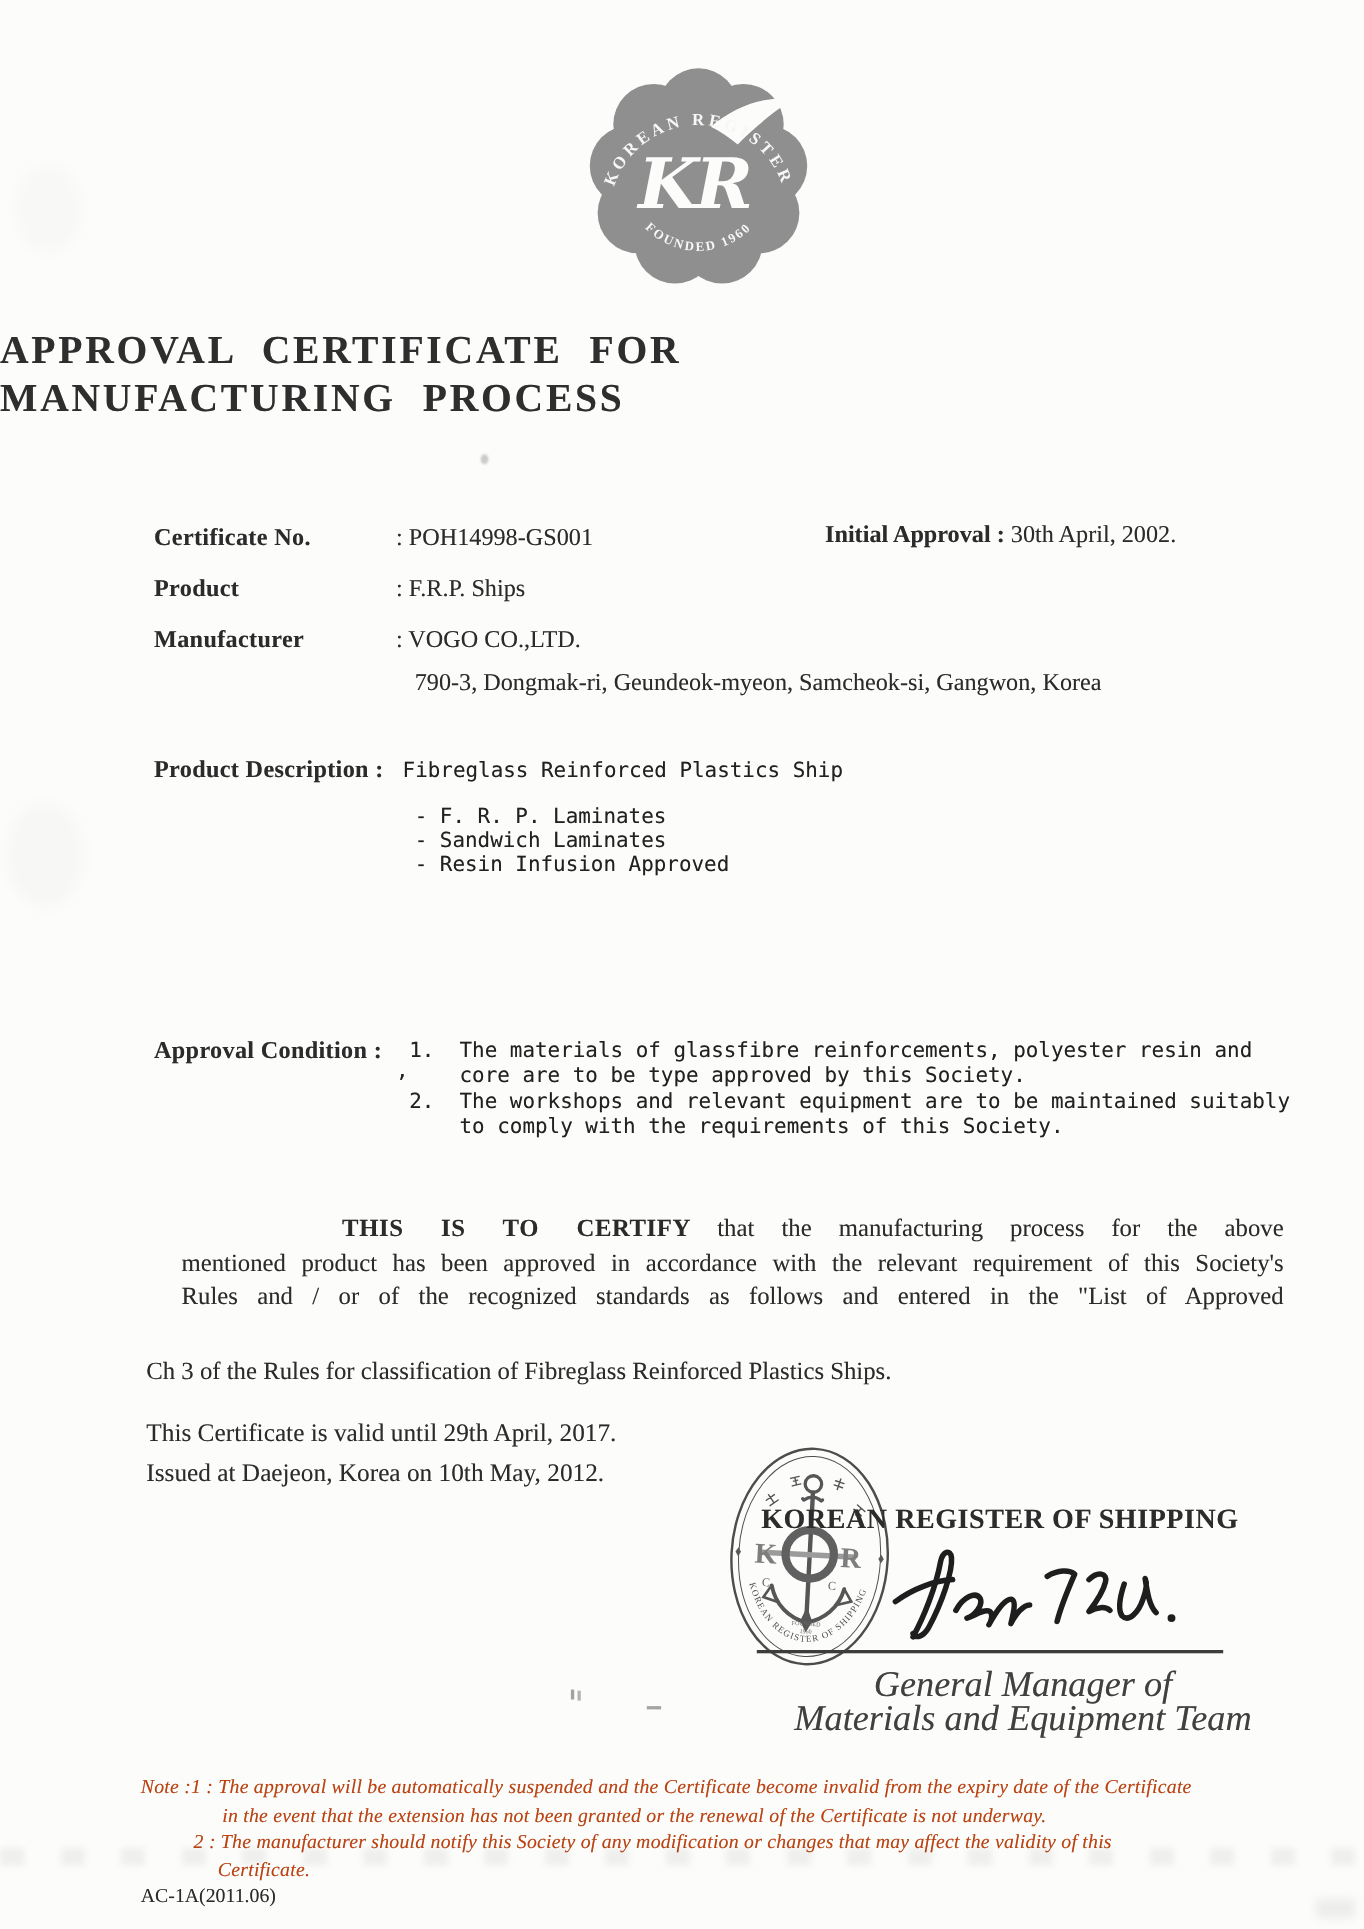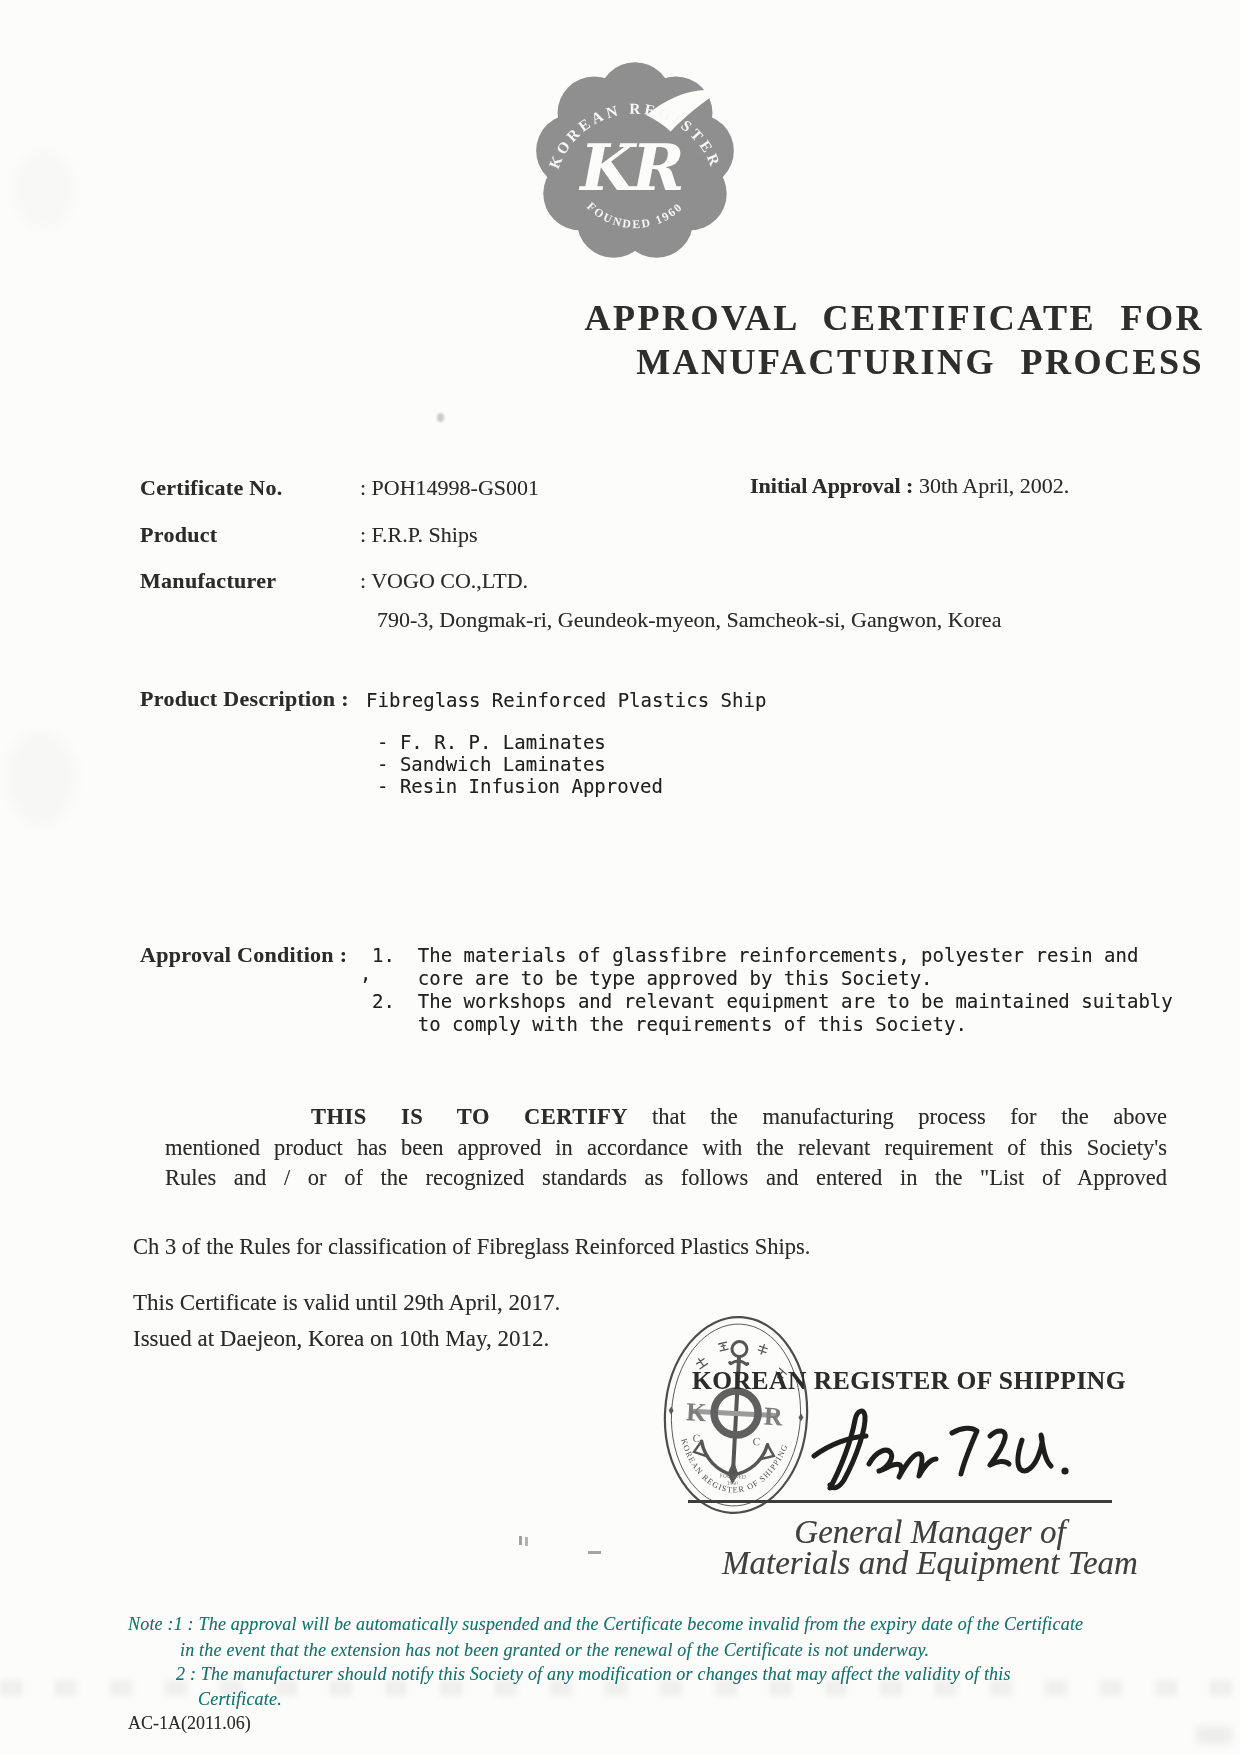--- a/index.html
+++ b/index.html
@@ -3,31 +3,31 @@
 <meta charset="utf-8">
 <style>
   html,body{margin:0;padding:0;background:#e8e8e8;}
   .page{position:relative;width:1240px;height:1754px;background:#fcfcfb;overflow:hidden;
         font-family:"Liberation Serif",serif;}
   .abs{position:absolute;}
   .serif{font-family:"Liberation Serif",serif;color:#2b2b2b;text-shadow:0 0 .5px rgba(40,40,40,.35);}
   .b{font-weight:bold;}
   .mono{font-family:"DejaVu Sans Mono",monospace;color:#212121;white-space:pre;
         text-shadow:0 0 .4px rgba(30,30,30,.35);}
-  .title-line{left:0;width:1204px;text-align:right;font-weight:bold;font-size:36px;
+  .title-line{left:0;width:1204px;text-align:left;font-weight:bold;font-size:36px;
         letter-spacing:2.5px;word-spacing:13px;color:#2e2e2e;}
   .lbl{font-size:22px;font-weight:bold;letter-spacing:.3px;}
   .val{font-size:22px;text-align:right;}
   .monoline{font-size:19px;line-height:23px;}
   .certline{width:1002px;font-size:22.5px;line-height:29px;}
   .j{text-align:justify;text-align-last:justify;margin-left:32px;-moz-text-align-last:justify;}
   .ind{display:inline-block;width:146px;}
   .gap{display:inline-block;width:24px;}
   .lead{word-spacing:9px;letter-spacing:.5px;}
-  .note{font-size:18px;font-style:italic;color:#0f766e;letter-spacing:.2px;
+  .note{font-size:18px;font-style:italic;color:#c2410c;letter-spacing:.2px;
         text-shadow:0 0 .5px rgba(40,40,40,.3);}
   .mgr{width:420px;text-align:center;font-size:33px;font-style:italic;color:#404040;}
   .artifact{pointer-events:none;}
 </style>
 </head>
 <body>
 
 <div class="page">
 
   <svg class="abs" style="left:528px;top:60px" width="214" height="204" viewBox="0 0 210 200">
@@ -154,21 +154,21 @@
     </g>
     <circle cx="293" cy="79" r="3.6" fill="#1e1e1e"></circle>
   </svg>
 
   <div class="abs" style="left:688px;top:1500px;width:424px;height:3px;background:#3d3d3d"></div>
 
   <div class="abs serif mgr" style="left:720px;top:1514px">General Manager of</div>
   <div class="abs serif mgr" style="left:720px;top:1545px">Materials and Equipment Team</div>
 
   <div class="abs note" style="left:128px;top:1614px">Note :1 : The approval will be automatically suspended and the Certificate become invalid from the expiry date of the Certificate</div>
-  <div class="abs note" style="left:180px;top:1640px">in the event that the extension has not been granted or the renewal of the Certificate is not underway.</div>
+  <div class="abs note" style="left:202px;top:1640px">in the event that the extension has not been granted or the renewal of the Certificate is not underway.</div>
   <div class="abs note" style="left:176px;top:1664px">2 : The manufacturer should notify this Society of any modification or changes that may affect the validity of this</div>
   <div class="abs note" style="left:198px;top:1689px">Certificate.</div>
 
   <div class="abs serif" style="left:128px;top:1713px;font-size:18px">AC-1A(2011.06)</div>
 
   <div class="abs artifact" style="left:437px;top:413px;width:7px;height:9px;border-radius:50%;background:rgba(90,90,90,.3);filter:blur(1px)"></div>
   <div class="abs artifact" style="left:519px;top:1536px;width:3px;height:9px;background:rgba(70,70,70,.5);box-shadow:6px 1px 0 rgba(70,70,70,.4);filter:blur(.6px)"></div>
   <div class="abs artifact" style="left:588px;top:1551px;width:13px;height:3px;background:rgba(60,60,60,.45);filter:blur(.6px)"></div>
   <div class="abs artifact" style="left:0;top:1680px;width:1240px;height:16px;background:repeating-linear-gradient(90deg,rgba(0,0,0,.05) 0 22px,rgba(0,0,0,0) 22px 55px);filter:blur(3px)"></div>
   <div class="abs artifact" style="left:1196px;top:1726px;width:36px;height:18px;background:rgba(0,0,0,.06);filter:blur(4px)"></div>

